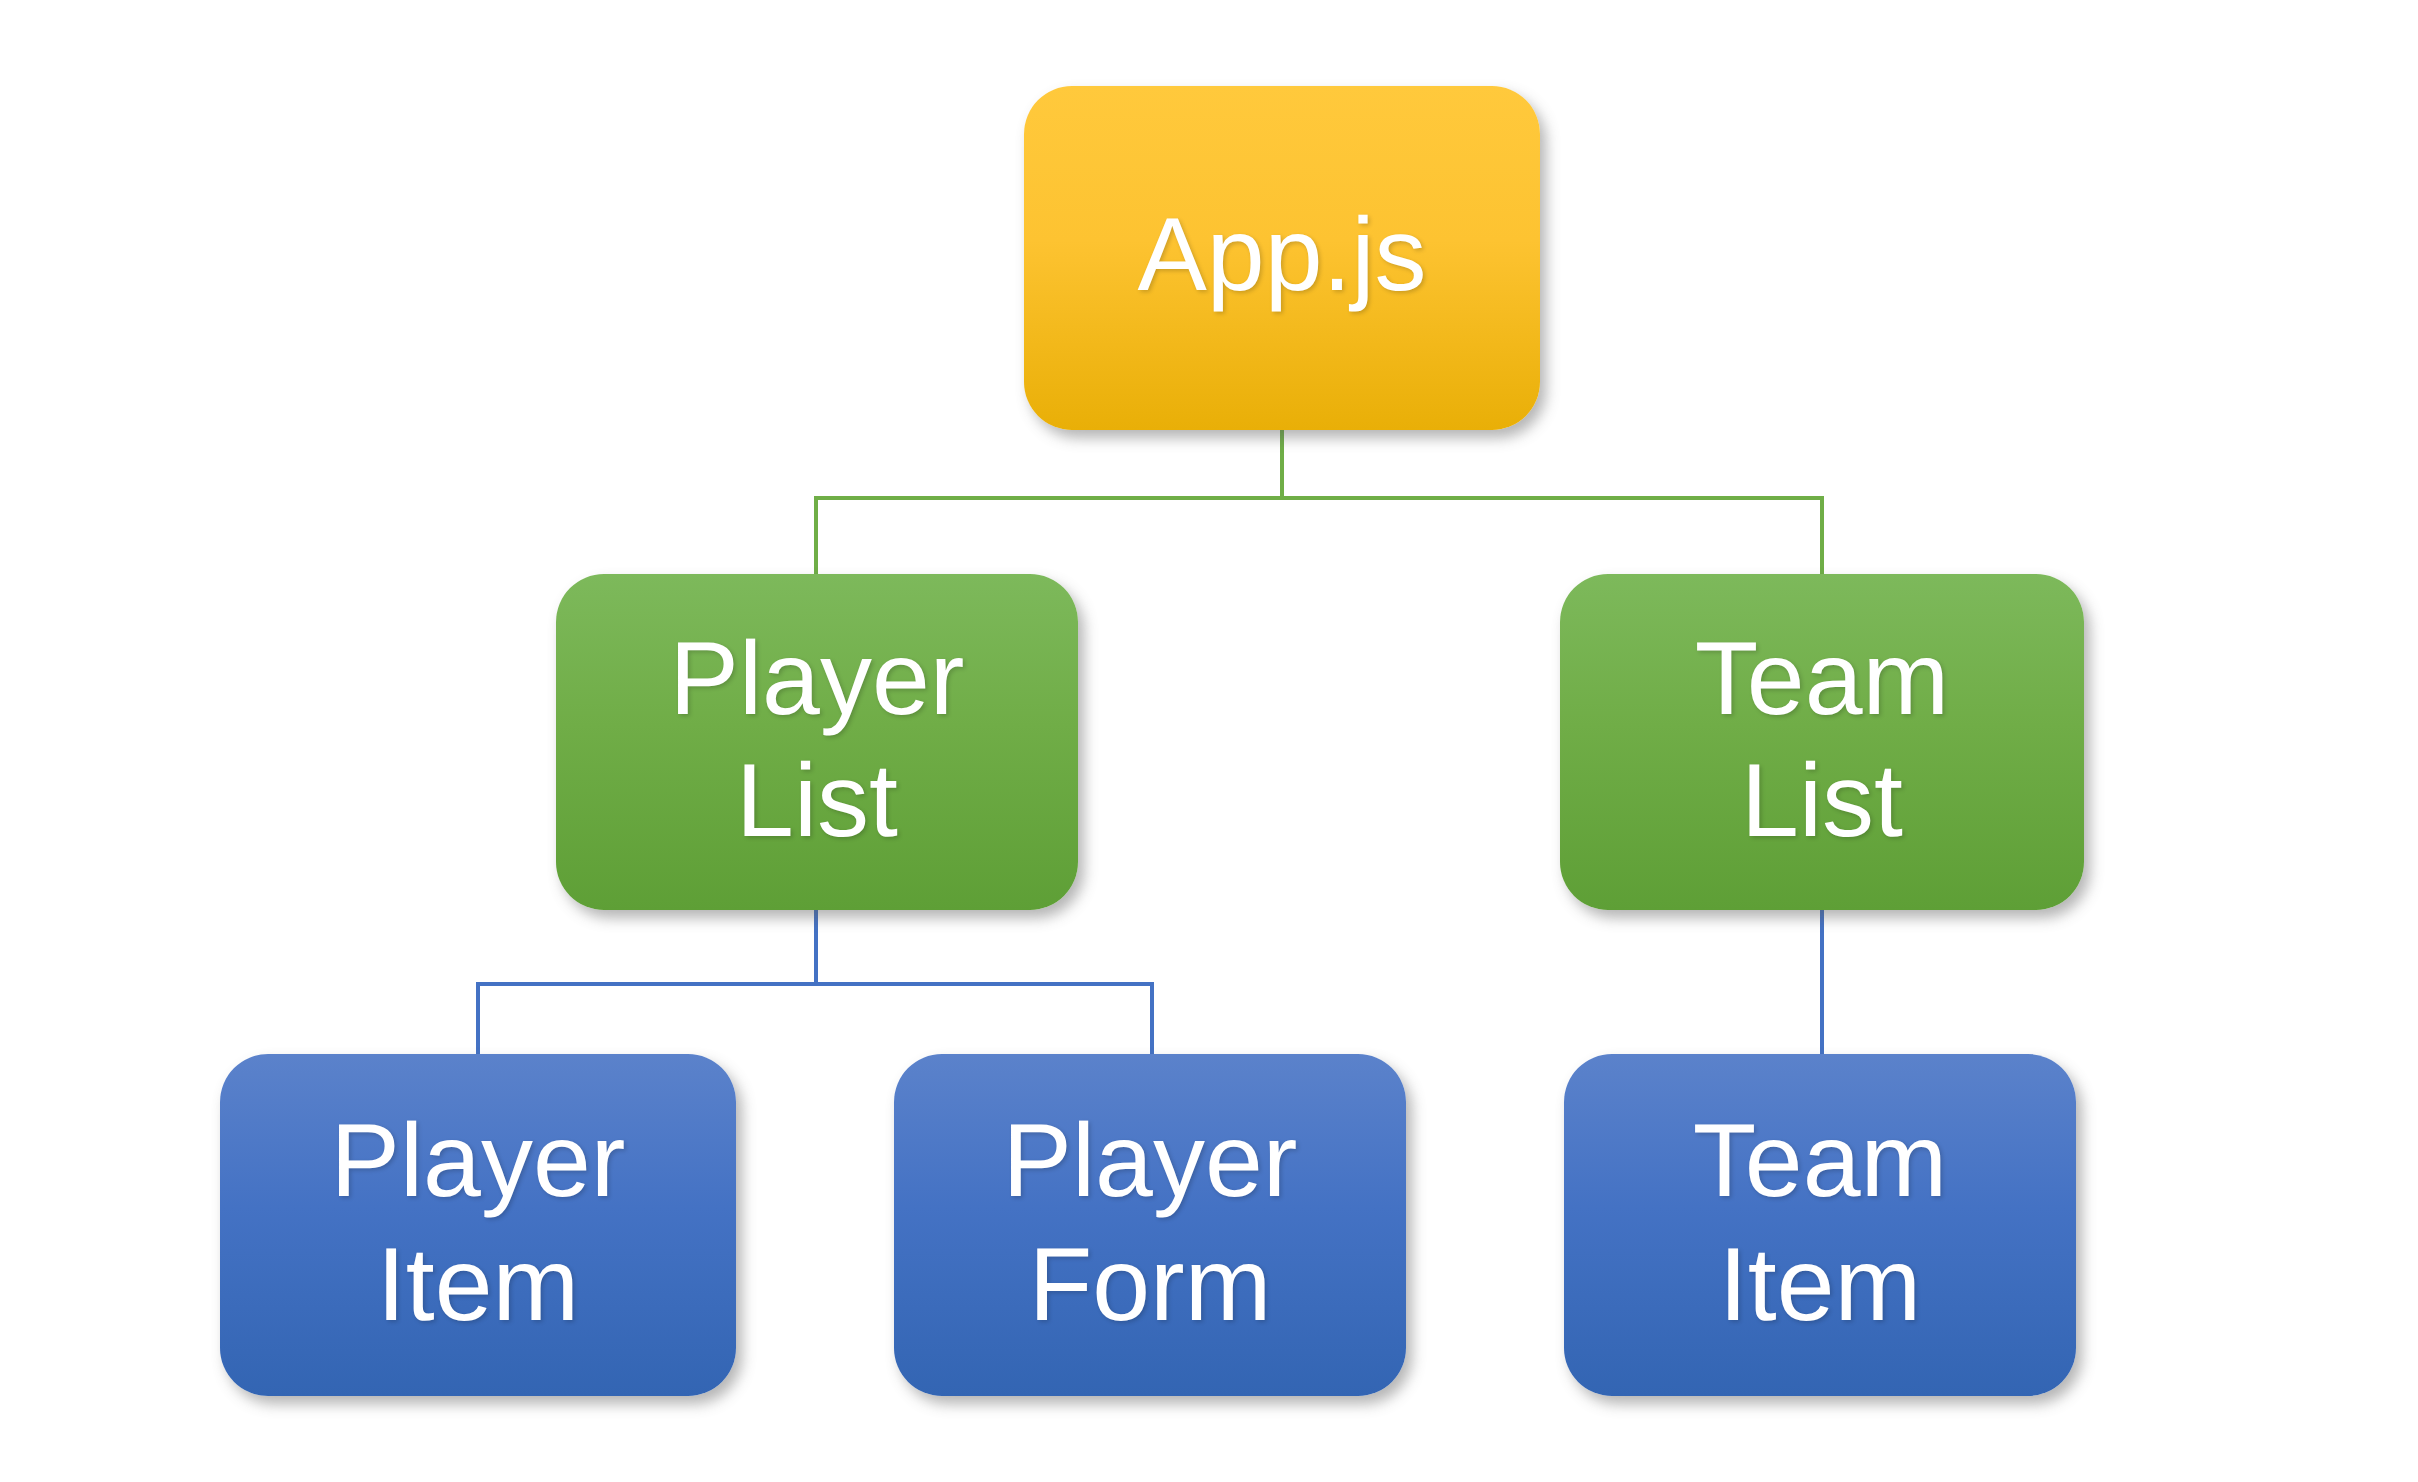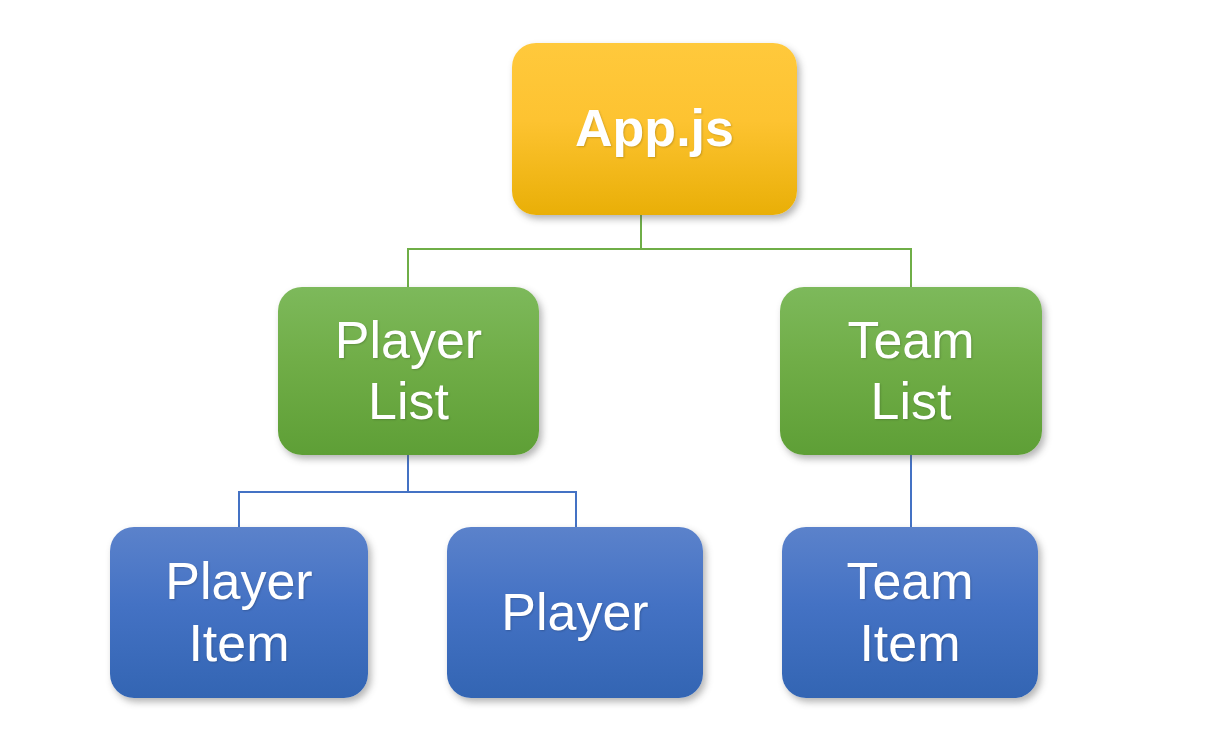--- a/index.html
+++ b/index.html
@@ -32,21 +32,21 @@
     background: linear-gradient(180deg, #ffc93c 0%, #fdc331 45%, #e9af07 100%);
   }
   .node-green {
     background: linear-gradient(180deg, #7db95b 0%, #70ad47 45%, #5e9f36 100%);
   }
   .node-blue {
     background: linear-gradient(180deg, #5b82cb 0%, #4472c4 45%, #3365b3 100%);
   }
 
   
-  .node-app         { left: 512px; top: 43px;  width: 285px; height: 172px; font-weight: bold; }
+  .node-app         { left: 512px; top: 43px;  width: 258px; height: 172px; }
   .node-player-list { left: 278px; top: 287px; width: 261px; height: 168px; }
   .node-team-list   { left: 780px; top: 287px; width: 262px; height: 168px; }
   .node-player-item { left: 110px; top: 527px; width: 258px; height: 171px; }
   .node-player-form { left: 447px; top: 527px; width: 256px; height: 171px; }
   .node-team-item   { left: 782px; top: 527px; width: 256px; height: 171px; }
 
   
   .edge { position: absolute; }
   .edge-green { background: #6fae47; }
   .edge-blue  { background: #4472c4; }
@@ -93,20 +93,21 @@
     <span>List</span>
   </div>
 
   <div class="node node-blue node-player-item">
     <span>Player</span>
     <span>Item</span>
   </div>
 
   <div class="node node-blue node-player-form">
     <span>Player</span>
+    <span>Form</span>
   </div>
 
   <div class="node node-blue node-team-item">
     <span>Team</span>
     <span>Item</span>
   </div>
 
 </div>
 
 </body></html>

